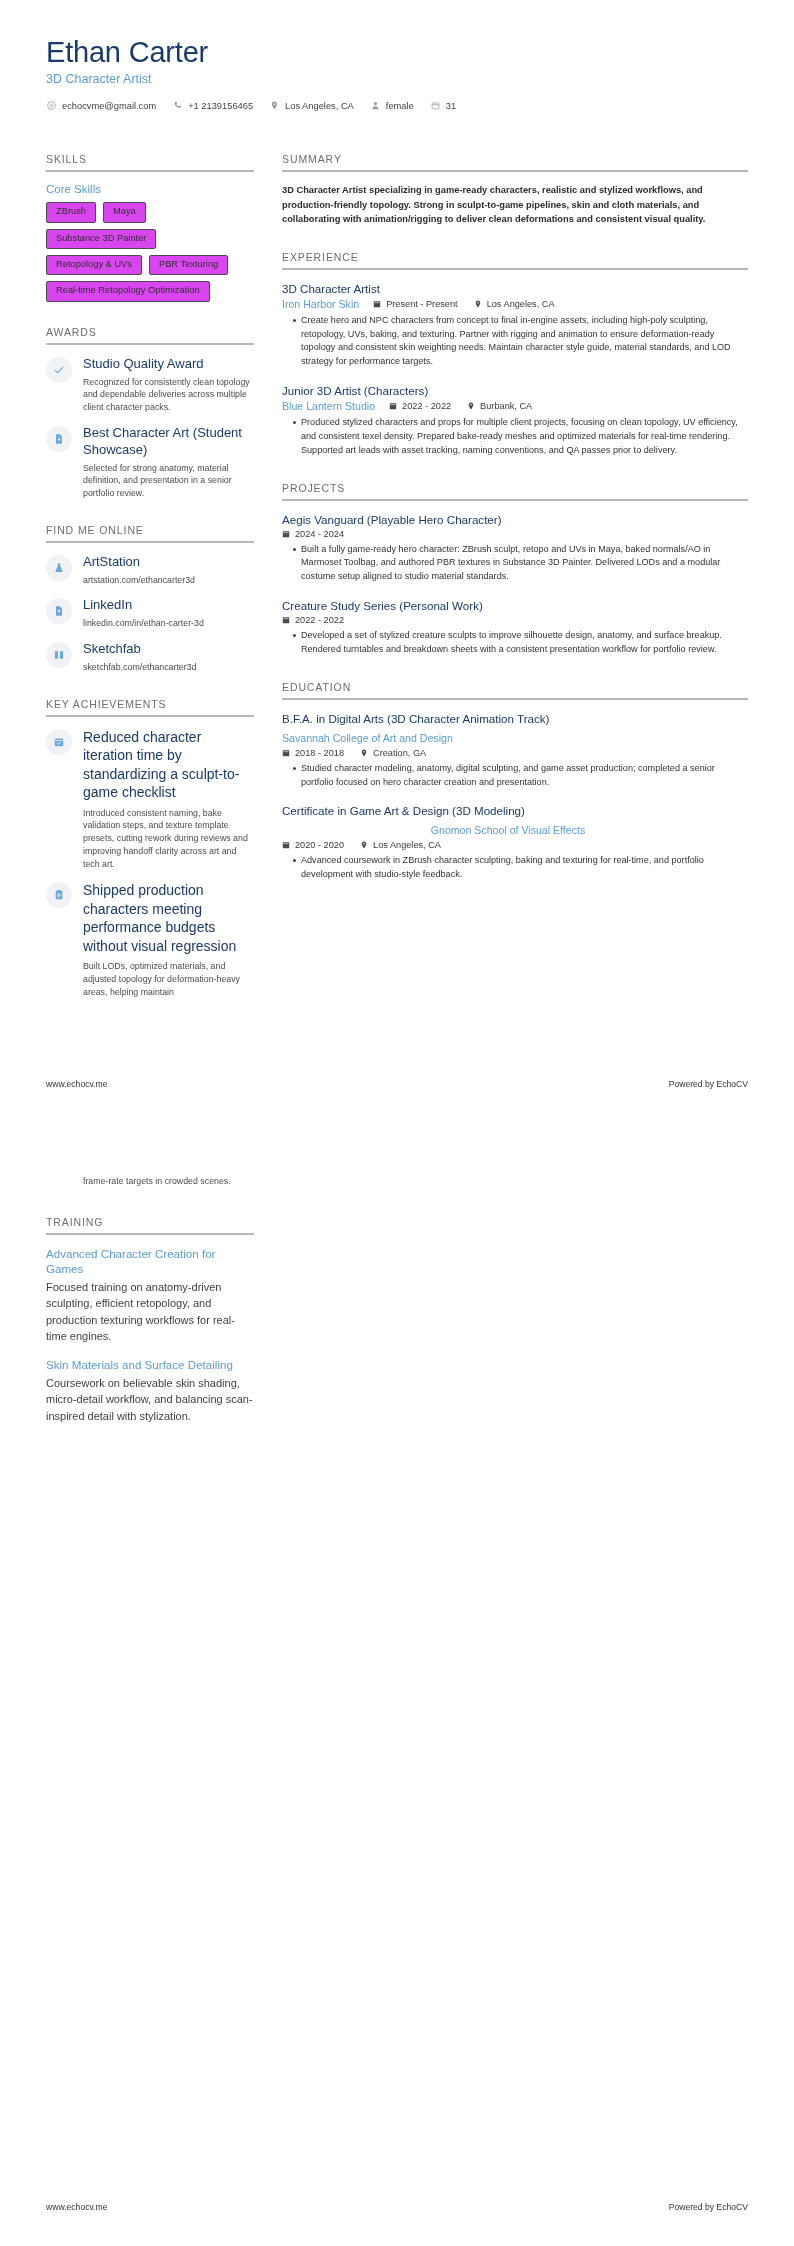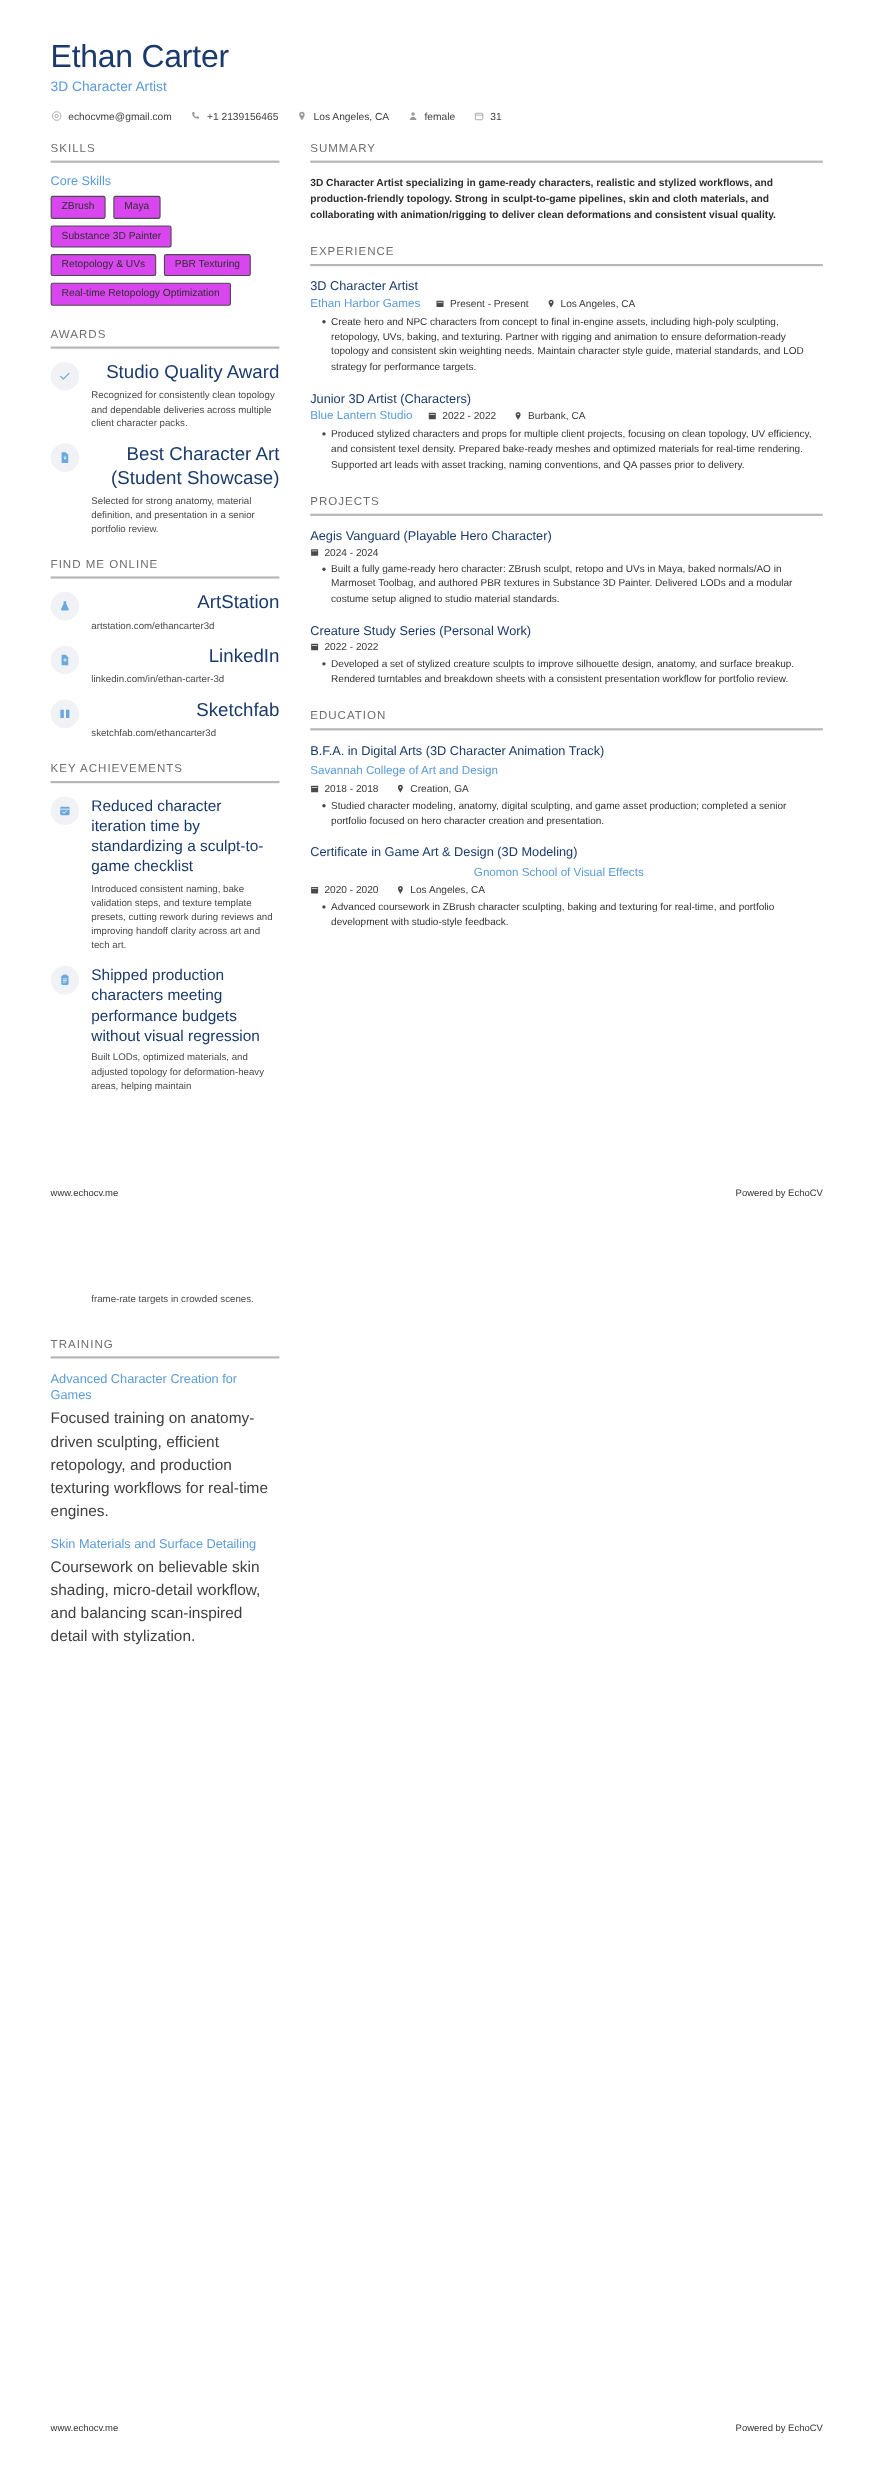--- a/index.html
+++ b/index.html
@@ -73,21 +73,21 @@
     color: #6d6d6d;
     font-weight: 400;
     text-transform: uppercase;
     padding-bottom: 5px;
   }
   .sec-rule {
     height: 2px;
     background: #b7b7b7;
     margin-bottom: 11px;
   }
-  .section { margin-bottom: 20px; }
+  .section { margin-bottom: 20px; margin-top: 24px; }
 
   
   .skill-group-title {
     color: #5b9bd5;
     font-size: 11.5px;
     margin-bottom: 7px;
   }
   .chips { display: flex; flex-wrap: wrap; gap: 6px 7px; }
   .chip {
     border: 1px solid #4b4b4b;
@@ -108,24 +108,23 @@
     background: #f0f2f5;
     flex: 0 0 26px;
     display: flex; align-items: center; justify-content: center;
     margin-right: 11px;
     margin-top: 1px;
   }
   .icon-badge svg { width: 12px; height: 12px; }
   .icon-entry-body { flex: 1 1 auto; min-width: 0; }
   .ie-title {
     color: #1a3a6b;
-    font-size: 17px;
+    font-size: 13px;
     line-height: 1.3;
     margin-bottom: 3px;
-    text-align: right;
   }
   .ie-title.link-title { color: #1a3a6b; }
   .ie-sub {
     font-size: 8.8px;
     color: #4a4a4a;
     line-height: 1.45;
   }
   .ie-desc {
     font-size: 8.8px;
     color: #4a4a4a;
@@ -141,21 +140,21 @@
   }
 
   
   .train-title {
     color: #5b9bd5;
     font-size: 11.6px;
     line-height: 1.3;
     margin-bottom: 3px;
   }
   .train-desc {
-    font-size: 14px;
+    font-size: 11px;
     color: #3f3f3f;
     line-height: 1.5;
     margin-bottom: 12px;
   }
 
   
   .summary-text {
     font-size: 9.3px;
     line-height: 1.55;
     color: #2d2d2d;
@@ -408,21 +407,21 @@
           <div class="summary-text">3D Character Artist specializing in game-ready characters, realistic and stylized workflows, and production-friendly topology. Strong in sculpt-to-game pipelines, skin and cloth materials, and collaborating with animation/rigging to deliver clean deformations and consistent visual quality.</div>
         </div>
 
         <div class="section">
           <div class="sec-title">EXPERIENCE</div>
           <div class="sec-rule"></div>
 
           <div class="entry">
             <div class="entry-title">3D Character Artist</div>
             <div class="meta-line">
-              <span class="entry-org">Ethan Harbor Games</span>
+              <span class="entry-org">Iron Harbor Skin</span>
               <span class="meta-item">
                 <svg viewBox="0 0 16 16">
                     <rect x="1.6" y="2.6" width="12.8" height="11.8" rx="1"></rect>
                     <rect x="3" y="5" width="10" height="1.2" fill="#fff"></rect>
                   </svg>
                 <span>Present - Present</span>
               </span>
               <span class="meta-item">
                 <svg viewBox="0 0 16 16">
                     <path d="M8 1C5.5 1 3.5 3 3.5 5.5 3.5 9 8 15 8 15s4.5-6 4.5-9.5C12.5 3 10.5 1 8 1zm0 6a1.6 1.6 0 110-3.2A1.6 1.6 0 018 7z"></path>

